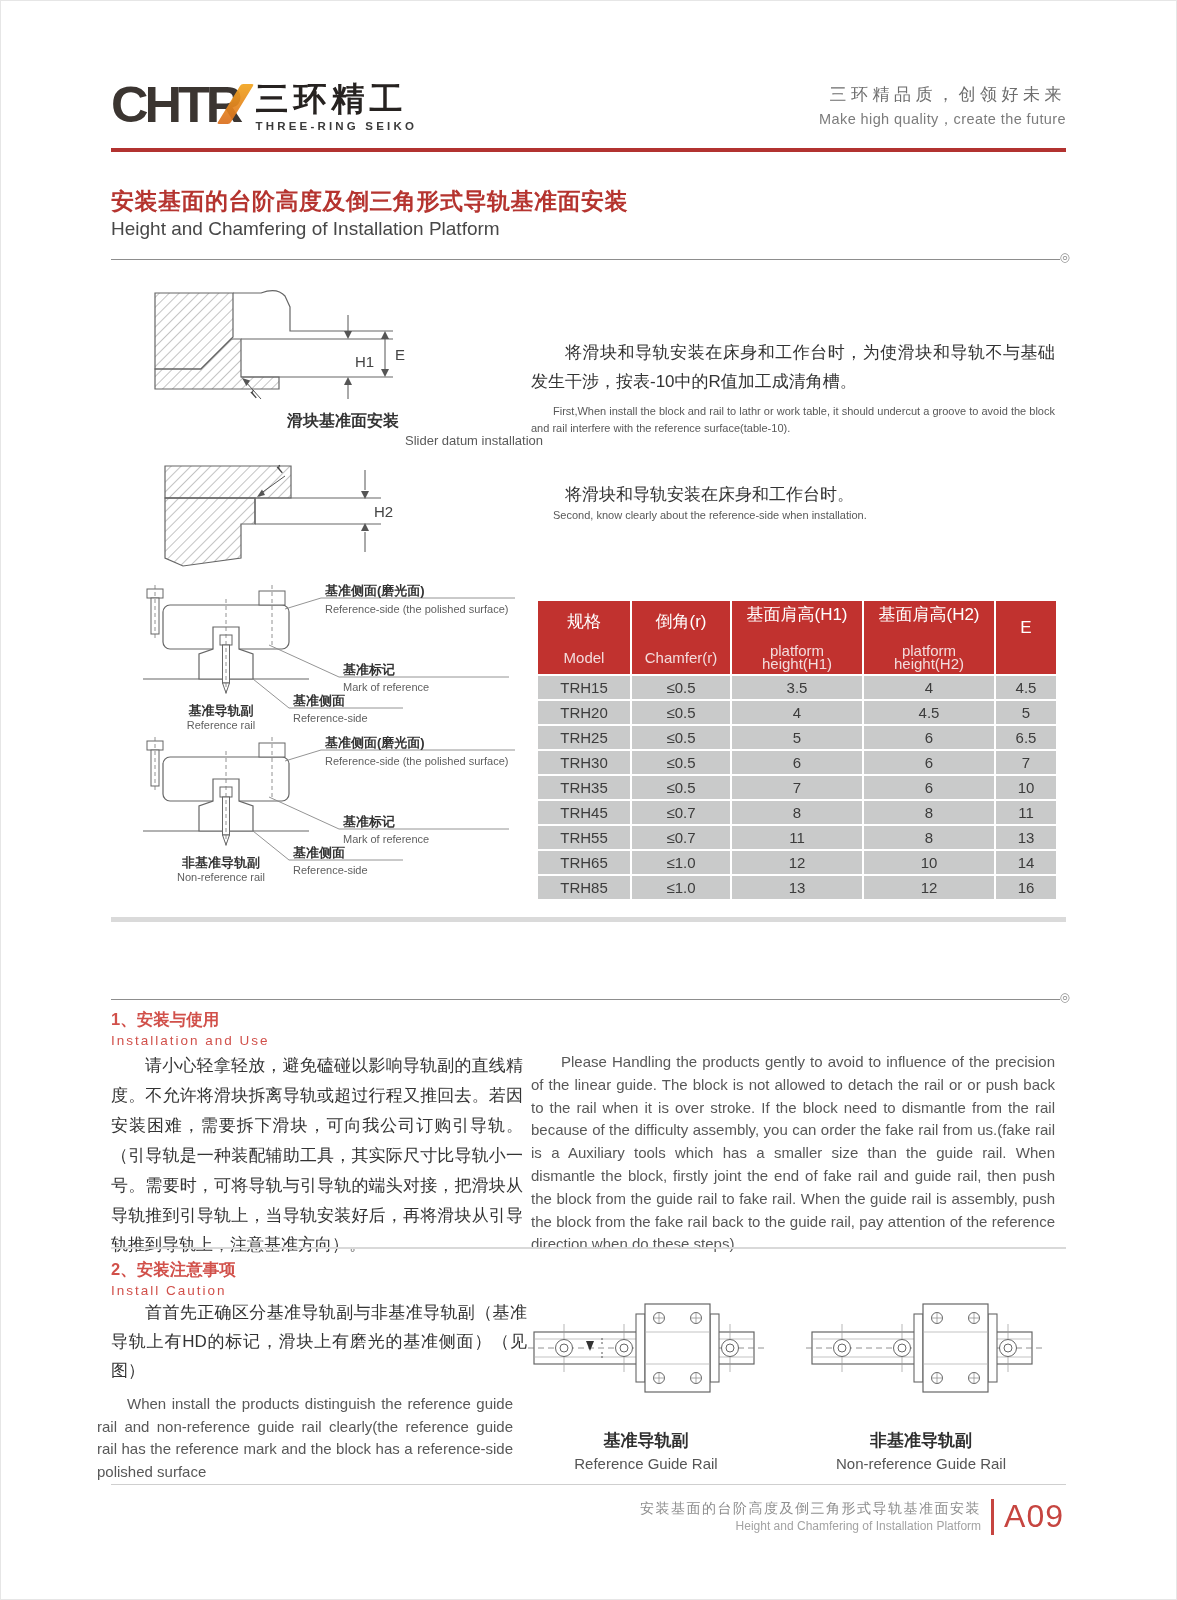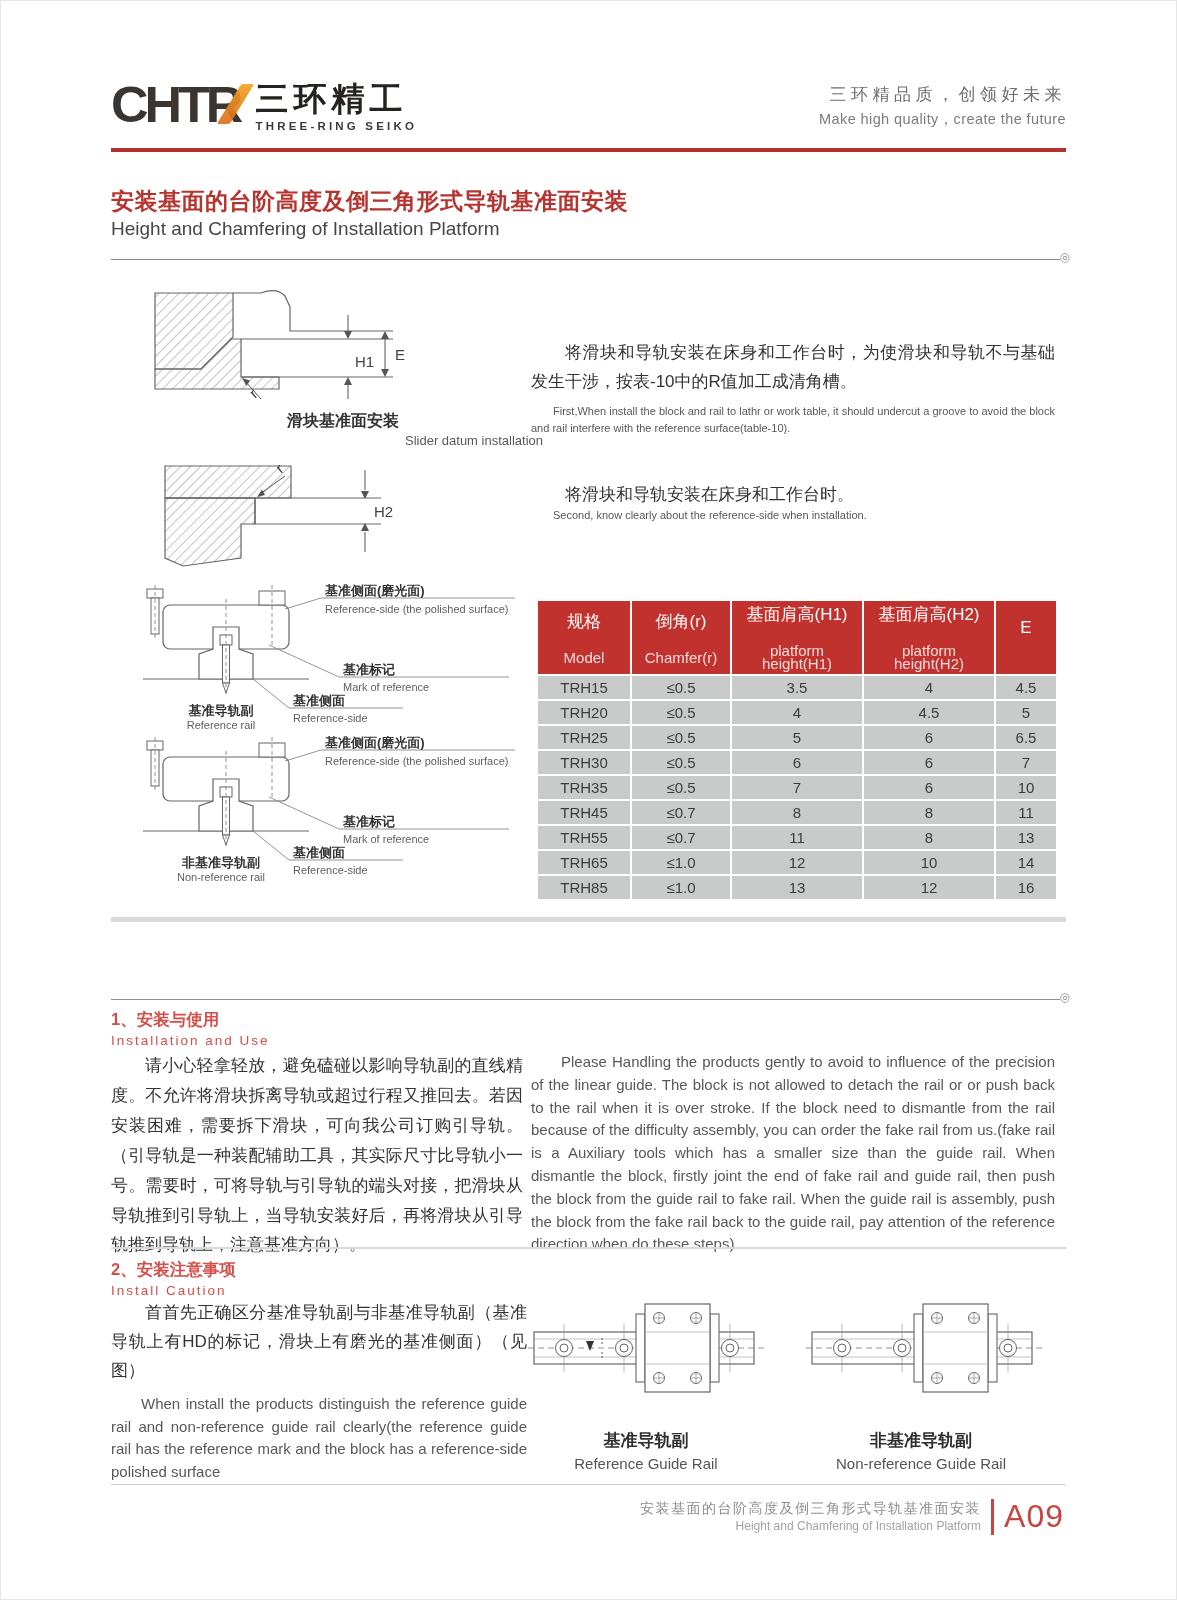--- a/index.html
+++ b/index.html
@@ -297,21 +297,21 @@
   <div class="abs cn-p" style="left:110px;top:1050px;width:412px;line-height:1.76;">请小心轻拿轻放，避免磕碰以影响导轨副的直线精度。不允许将滑块拆离导轨或超过行程又推回去。若因安装困难，需要拆下滑块，可向我公司订购引导轨。（引导轨是一种装配辅助工具，其实际尺寸比导轨小一号。需要时，可将导轨与引导轨的端头对接，把滑块从导轨推到引导轨上，当导轨安装好后，再将滑块从引导轨推到导轨上，注意基准方向）。</div>
   <div class="abs en-p" style="left:530px;top:1050px;width:524px;font-size:15px;line-height:1.52;">Please Handling the products gently to avoid to influence of the precision of the linear guide. The block is not allowed to detach the rail or or push back to the rail when it is over stroke. If the block need to dismantle from the rail because of the difficulty assembly, you can order the fake rail from us.(fake rail is a Auxiliary tools which has a smaller size than the guide rail. When dismantle the block, firstly joint the end of fake rail and guide rail, then push the block from the guide rail to fake rail. When the guide rail is assembly, push the block from the fake rail back to the guide rail, pay attention of the reference direction when do these steps)</div>
 
   <div class="div-thin"></div>
 
   <div class="abs" style="left:110px;top:1258px;">
     <div class="sub-cn">2、安装注意事项</div>
     <div class="sub-en">Install Caution</div>
   </div>
   <div class="abs cn-p" style="left:110px;top:1298px;width:416px;">首首先正确区分基准导轨副与非基准导轨副（基准导轨上有HD的标记，滑块上有磨光的基准侧面）（见图）</div>
-  <div class="abs en-p" style="left:110px;top:1392px;width:416px;font-size:15px;line-height:1.5;">When install the products distinguish the reference guide rail and non-reference guide rail clearly(the reference guide rail has the reference mark and the block has a reference-side polished surface</div>
+  <div class="abs en-p" style="left:96px;top:1392px;width:416px;font-size:15px;line-height:1.5;">When install the products distinguish the reference guide rail and non-reference guide rail clearly(the reference guide rail has the reference mark and the block has a reference-side polished surface</div>
 
   <svg class="abs" style="left:525px;top:1285px;" width="540" height="126" viewBox="0 0 540 126">
     <defs>
       <g id="railtop">
         <rect x="6" y="46" width="220" height="32" fill="#fff" stroke="#666" stroke-width="1.2"></rect>
         <path d="M6,53 H226 M6,71 H226" stroke="#aaa" stroke-width=".7"></path>
         <path d="M0,62 H236" stroke="#777" stroke-width=".8" stroke-dasharray="6,4"></path>
         <path d="M36,38 V86 M96,38 V86 M202,38 V86" stroke="#999" stroke-width=".7"></path>
         <circle cx="36" cy="62" r="8.5" fill="#fff" stroke="#666" stroke-width="1"></circle>
           <circle cx="36" cy="62" r="4" fill="none" stroke="#666" stroke-width="1"></circle>

